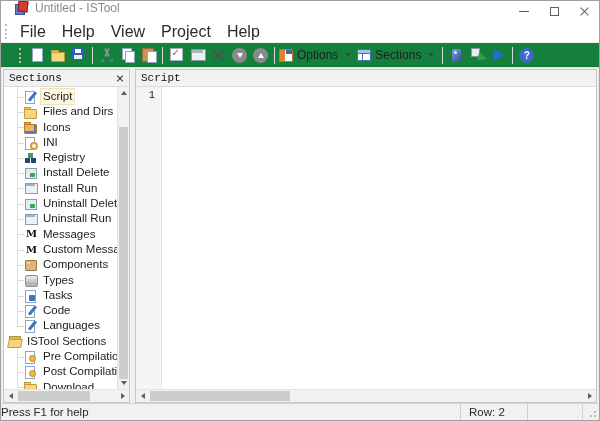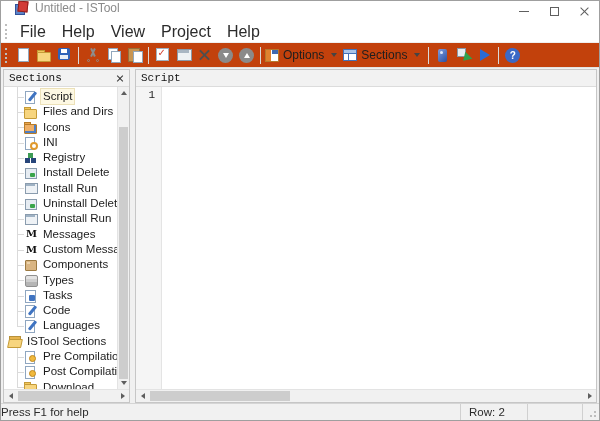--- a/index.html
+++ b/index.html
@@ -21,21 +21,21 @@
   .glyph-close::before,.glyph-close::after { content:""; position:absolute; left:0; top:5px; width:11px; height:1px; background:#5f5f5f; }
   .glyph-close::before { transform:rotate(45deg); }
   .glyph-close::after  { transform:rotate(-45deg); }
 
   
   .menubar { height:21px; flex:none; display:flex; align-items:center; padding-left:3px; background:#fff; }
   .gripper { width:4px; height:15px; border-left:2px dotted #bdbdbd; margin:0 3px 0 1px; flex:none; }
   .menu-item { font-size:16px; color:#2b2b2b; padding:2px 8px; white-space:nowrap; }
 
   
-  .toolbar { height:26px; flex:none; display:flex; align-items:center; padding-left:3px; border-top:1px solid #efefef; border-bottom:1px solid #e2e2e2; background:#c2410c; }
+  .toolbar { height:26px; flex:none; display:flex; align-items:center; padding-left:17px; border-top:1px solid #efefef; border-bottom:1px solid #e2e2e2; background:#15803d; }
   .tb-btn { height:22px; min-width:21px; display:flex; align-items:center; justify-content:center; padding:0 1px; }
   .tb-sep { width:1px; height:17px; background:#d9d9d9; margin:0 3px; flex:none; }
   .tb-label { font-size:12px; color:#1e1e1e; margin:0 3px 0 4px; }
   .caret { width:0; height:0; border-left:3.5px solid transparent; border-right:3.5px solid transparent; border-top:4px solid #444; margin:0 4px; }
   .ti { width:16px; height:16px; position:relative; display:inline-block; flex:none; }
 
   .tb-new::before { content:""; position:absolute; left:3px; top:1px; width:9px; height:12px; background:#fff; border:1px solid #92a7bd; }
   .tb-open::before { content:""; position:absolute; left:1px; top:3px; width:6px; height:3px; background:#f3c85d; border:1px solid #c59b38; border-bottom:none; }
   .tb-open::after { content:""; position:absolute; left:1px; top:5px; width:12px; height:8px; background:#f7d57f; border:1px solid #c59b38; border-radius:1px; }
   .tb-save::before { content:""; position:absolute; left:1px; top:1px; width:12px; height:12px; background:#2e62b9; border-radius:2px; }

